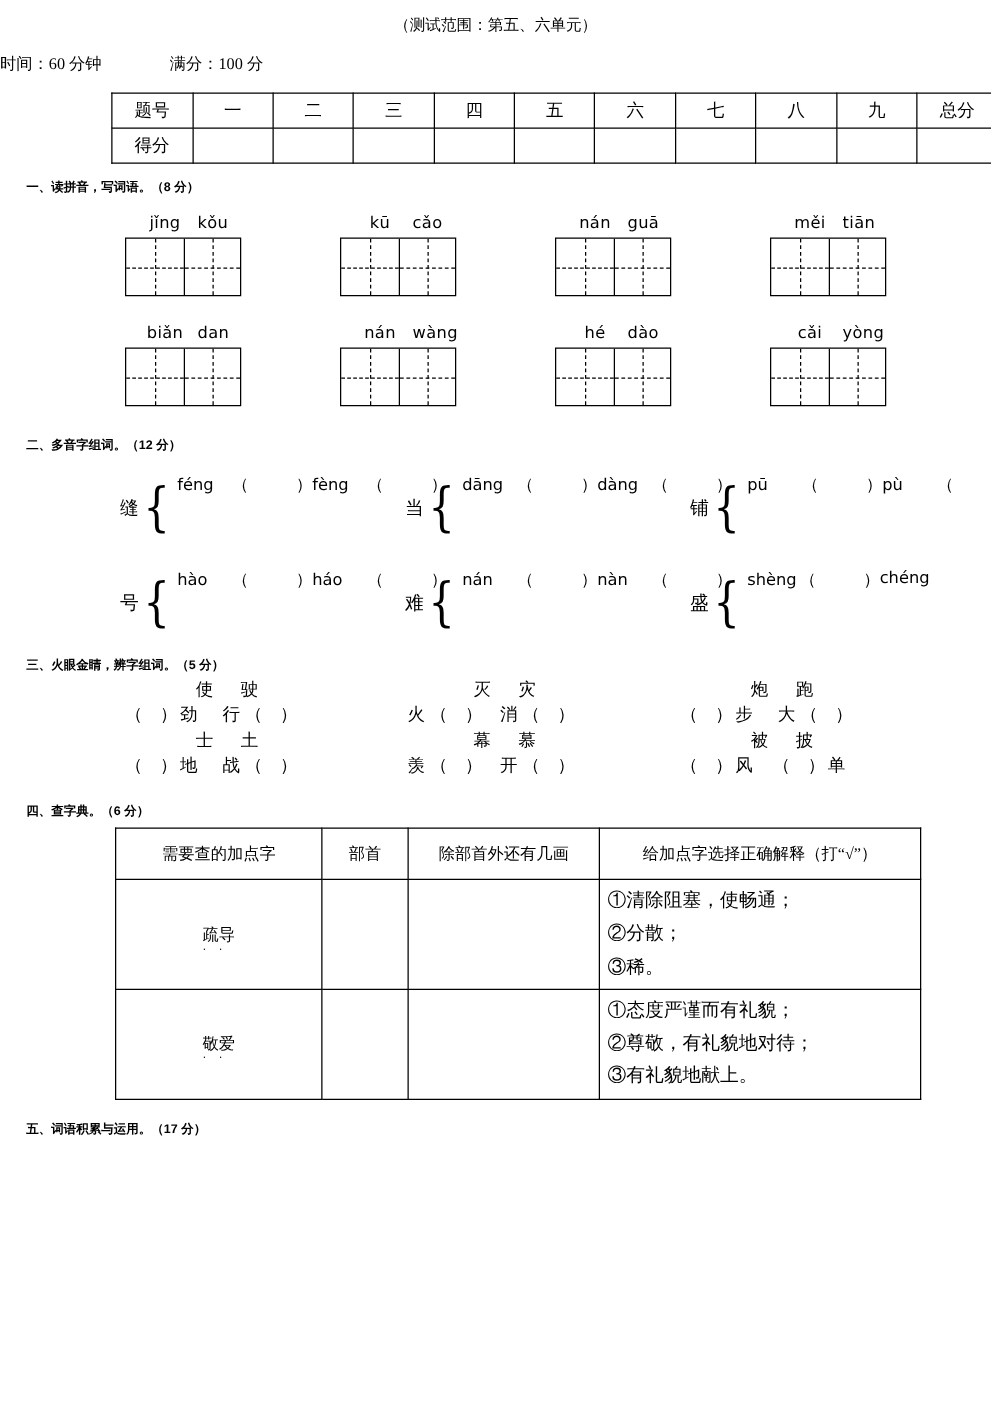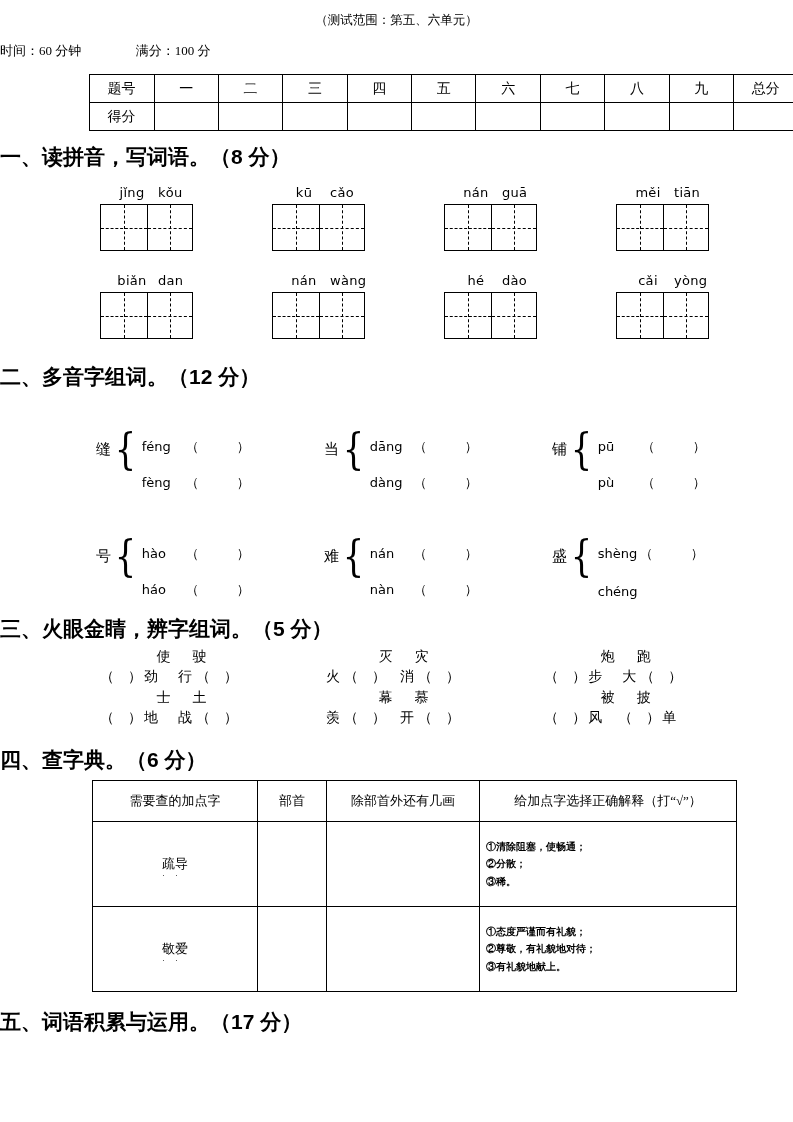--- a/index.html
+++ b/index.html
@@ -65,23 +65,23 @@
     vertical-align: middle;
     font-size: 14px;
     font-family: "Liberation Serif", "DejaVu Serif", serif;
   }
   table.score-table td.label-col { width: 62px; }
 
   
   .sec-head {
     font-family: "Liberation Sans", "DejaVu Sans", sans-serif;
     font-weight: bold;
-    font-size: 21px;
+    font-size: 10px;
     margin: 0;
-    padding-left: 0;
+    padding-left: 21px;
   }
 
   
   .pinyin-row {
     display: flex;
     justify-content: flex-start;
     padding-left: 100px;
     margin-top: 14px;
   }
   .pinyin-row.row2 { margin-top: 22px; }
@@ -153,24 +153,23 @@
   .brace {
     font-size: 42px;
     line-height: 1;
     font-family: "DejaVu Serif", serif;
     font-weight: 300;
     margin: 0 3px 0 0;
     transform: scaleX(0.8);
   }
   .poly-lines {
     display: flex;
-    flex-direction: column;
+    flex-direction: row;
     justify-content: space-between;
     height: 54px;
-    margin-top: 31px;
   }
   .poly-line {
     font-family: "DejaVu Sans", sans-serif;
     font-size: 13px;
     white-space: nowrap;
   }
   .poly-line .pin { display: inline-block; min-width: 42px; }
   .poly-line .paren-open { margin-left: 2px; }
   .poly-line .paren-gap { display: inline-block; width: 38px; }
 
@@ -238,21 +237,21 @@
     content: "··";
     position: absolute;
     left: 0; right: 0;
     bottom: -9px;
     font-size: 9px;
     letter-spacing: 10px;
     text-align: center;
     line-height: 1;
   }
   td.meaning-cell { padding: 6px 8px; }
-  .meaning-line { line-height: 1.75; font-size: 10px; white-space: nowrap; font-weight: bold; }
+  .meaning-line { line-height: 1.75; font-size: 15px; white-space: nowrap; }
 
   
   .sec-head.s4 { margin-top: 16px; }
 </style>
 </head>
 <body>
 
 <div class="page">
 
   <p class="doc-subtitle">（测试范围：第五、六单元）</p>

